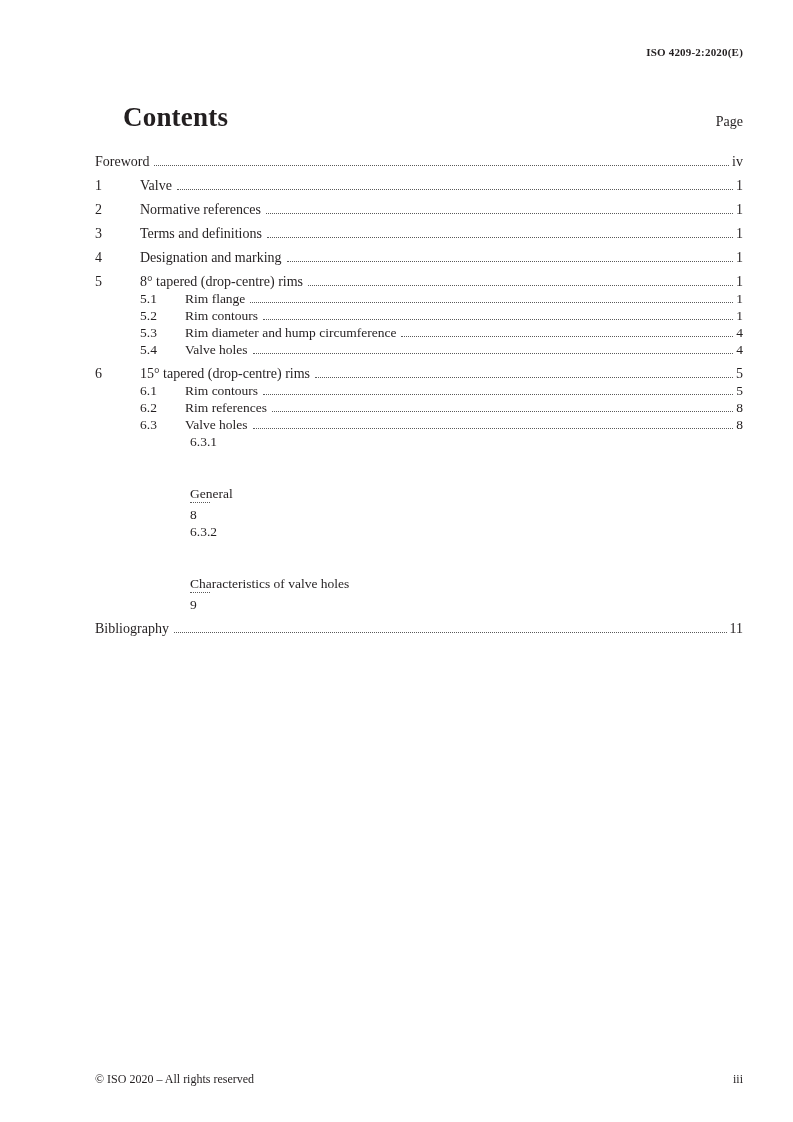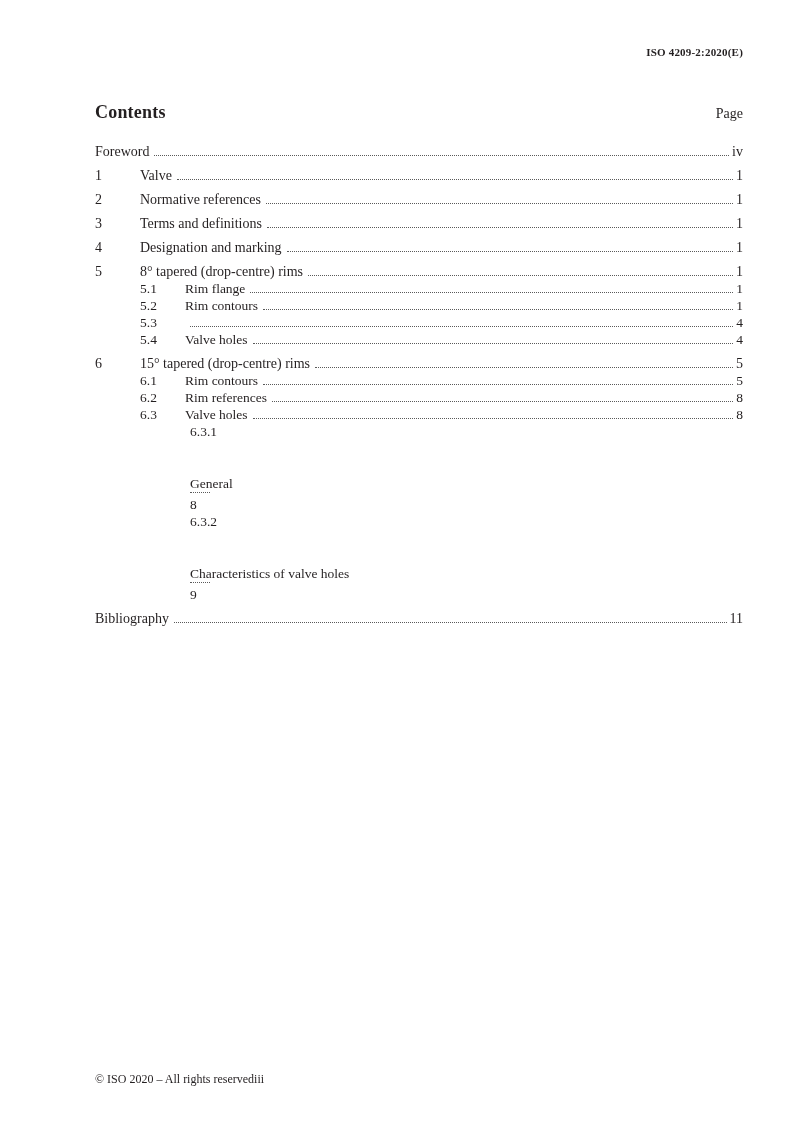--- a/index.html
+++ b/index.html
@@ -28,23 +28,24 @@
     font-size: 11px;
     letter-spacing: 0.2px;
   }
   .contents-header {
     display: flex;
     justify-content: space-between;
     align-items: baseline;
     margin-top: 44px;
   }
   .contents-title {
-    font-size: 18px;
+    font-size: 27px;
     font-weight: bold;
     letter-spacing: 0.2px;
+    margin-left: 28px;
   }
   .page-label {
     font-size: 14px;
     font-weight: normal;
   }
   .toc-list {
     margin-top: 20px;
   }
   .toc-row {
     display: flex;
@@ -80,20 +81,21 @@
   }
   .toc-row .page {
     flex: 0 0 auto;
   }
   .footer {
     position: absolute;
     left: 95px;
     right: 50px;
     top: 1072px;
     display: flex;
+    justify-content: space-between;
     font-size: 12px;
   }
 </style>
 </head>
 <body>
 
 <div class="page-inner">
 
   <div class="doc-ref">ISO 4209-2:2020(E)</div>
 
@@ -145,20 +147,21 @@
         <span class="page">1</span>
       </div>
       <div class="toc-row level-2">
         <span class="num">5.2</span>
         <span class="title">Rim contours</span>
         <span class="leader"></span>
         <span class="page">1</span>
       </div>
       <div class="toc-row level-2">
         <span class="num">5.3</span>
+        <span class="title">Rim diameter and hump circumference</span>
         <span class="leader"></span>
         <span class="page">4</span>
       </div>
       <div class="toc-row level-2">
         <span class="num">5.4</span>
         <span class="title">Valve holes</span>
         <span class="leader"></span>
         <span class="page">4</span>
       </div>
       <div class="toc-row level-1 bold">

